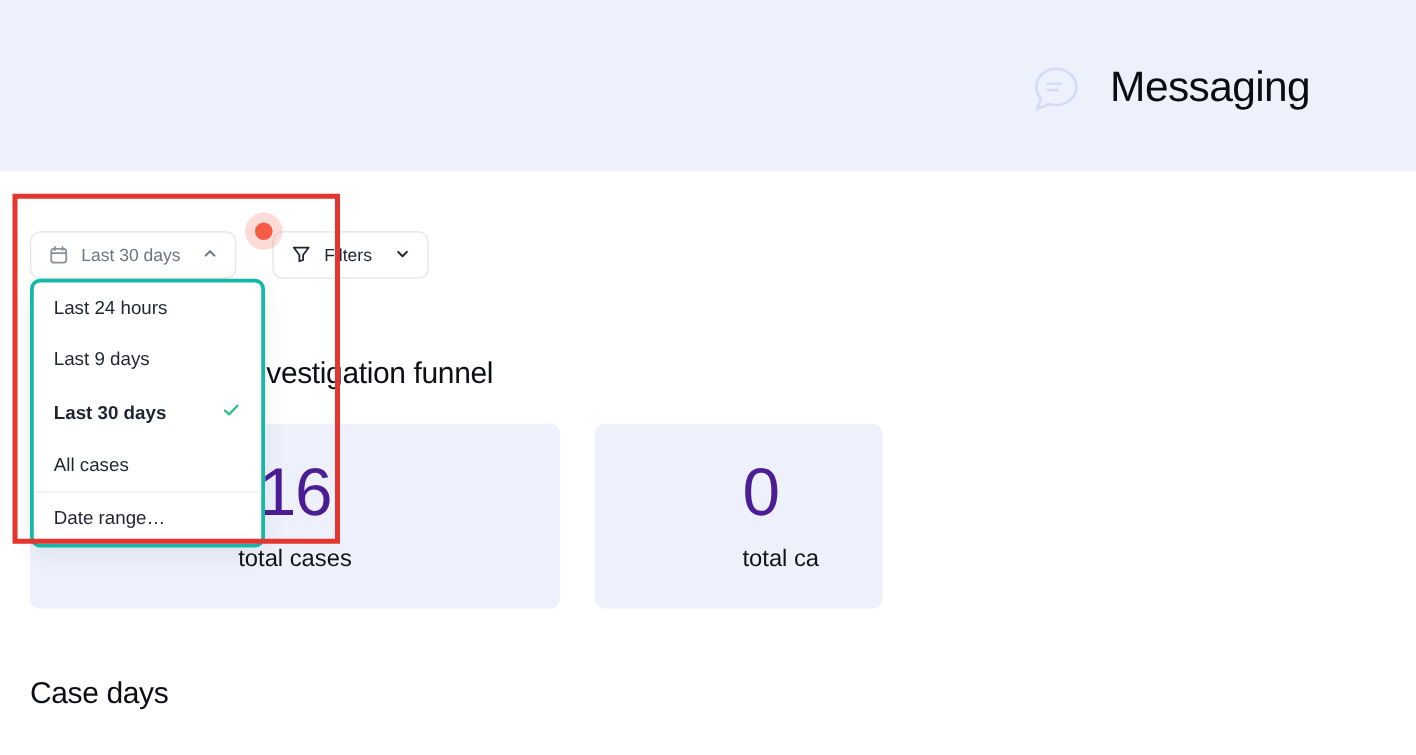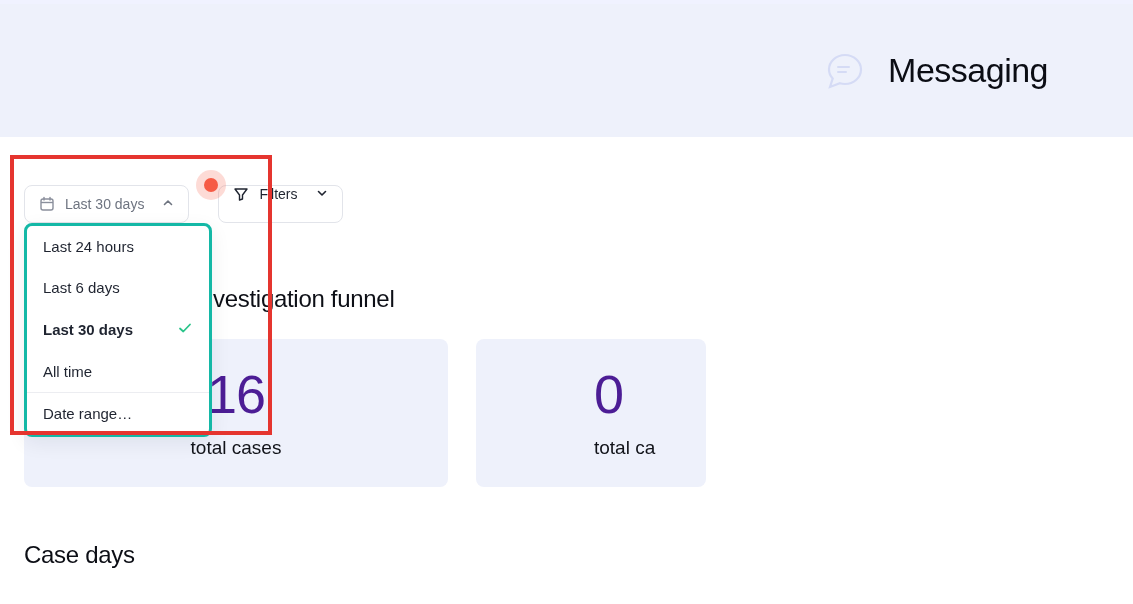--- a/index.html
+++ b/index.html
@@ -69,20 +69,21 @@
     }
     .chevron {
       margin-left: 8px;
     }
     .filters-btn {
       height: 38px;
       border: 1px solid #e2e4ea;
       border-radius: 8px;
       background: #fff;
       display: flex;
+      align-items: center;
       padding: 0 14px;
       gap: 10px;
       cursor: pointer;
       font-size: 14px;
       color: #1f2430;
     }
     .dropdown-menu {
       position: absolute;
       top: 86px;
       left: 24px;
@@ -245,32 +246,32 @@
         <path d="M2.5 4.5L6 8L9.5 4.5" stroke="#1f2430" stroke-width="1.6" stroke-linecap="round" stroke-linejoin="round"></path>
       </svg>
     </span>
   </button>
 
   <div class="dropdown-menu">
     <div class="dropdown-item">
       <span>Last 24 hours</span>
     </div>
     <div class="dropdown-item">
-      <span>Last 6 days</span>
+      <span>Last 9 days</span>
     </div>
     <div class="dropdown-item selected">
       <span>Last 30 days</span>
       <span class="check-mark">
         <svg width="16" height="16" viewBox="0 0 16 16" fill="none">
           <path d="M3 8.5L6.3 11.5L13 4.5" stroke="#2bc48a" stroke-width="1.8" stroke-linecap="round" stroke-linejoin="round"></path>
         </svg>
       </span>
     </div>
     <div class="dropdown-item">
-      <span>All time</span>
+      <span>All cases</span>
     </div>
     <div class="dropdown-divider"></div>
     <div class="dropdown-item">
       <span>Date range…</span>
     </div>
   </div>
 </div>
 
 <div class="highlight-box"></div>
 <div class="highlight-dot"></div>

